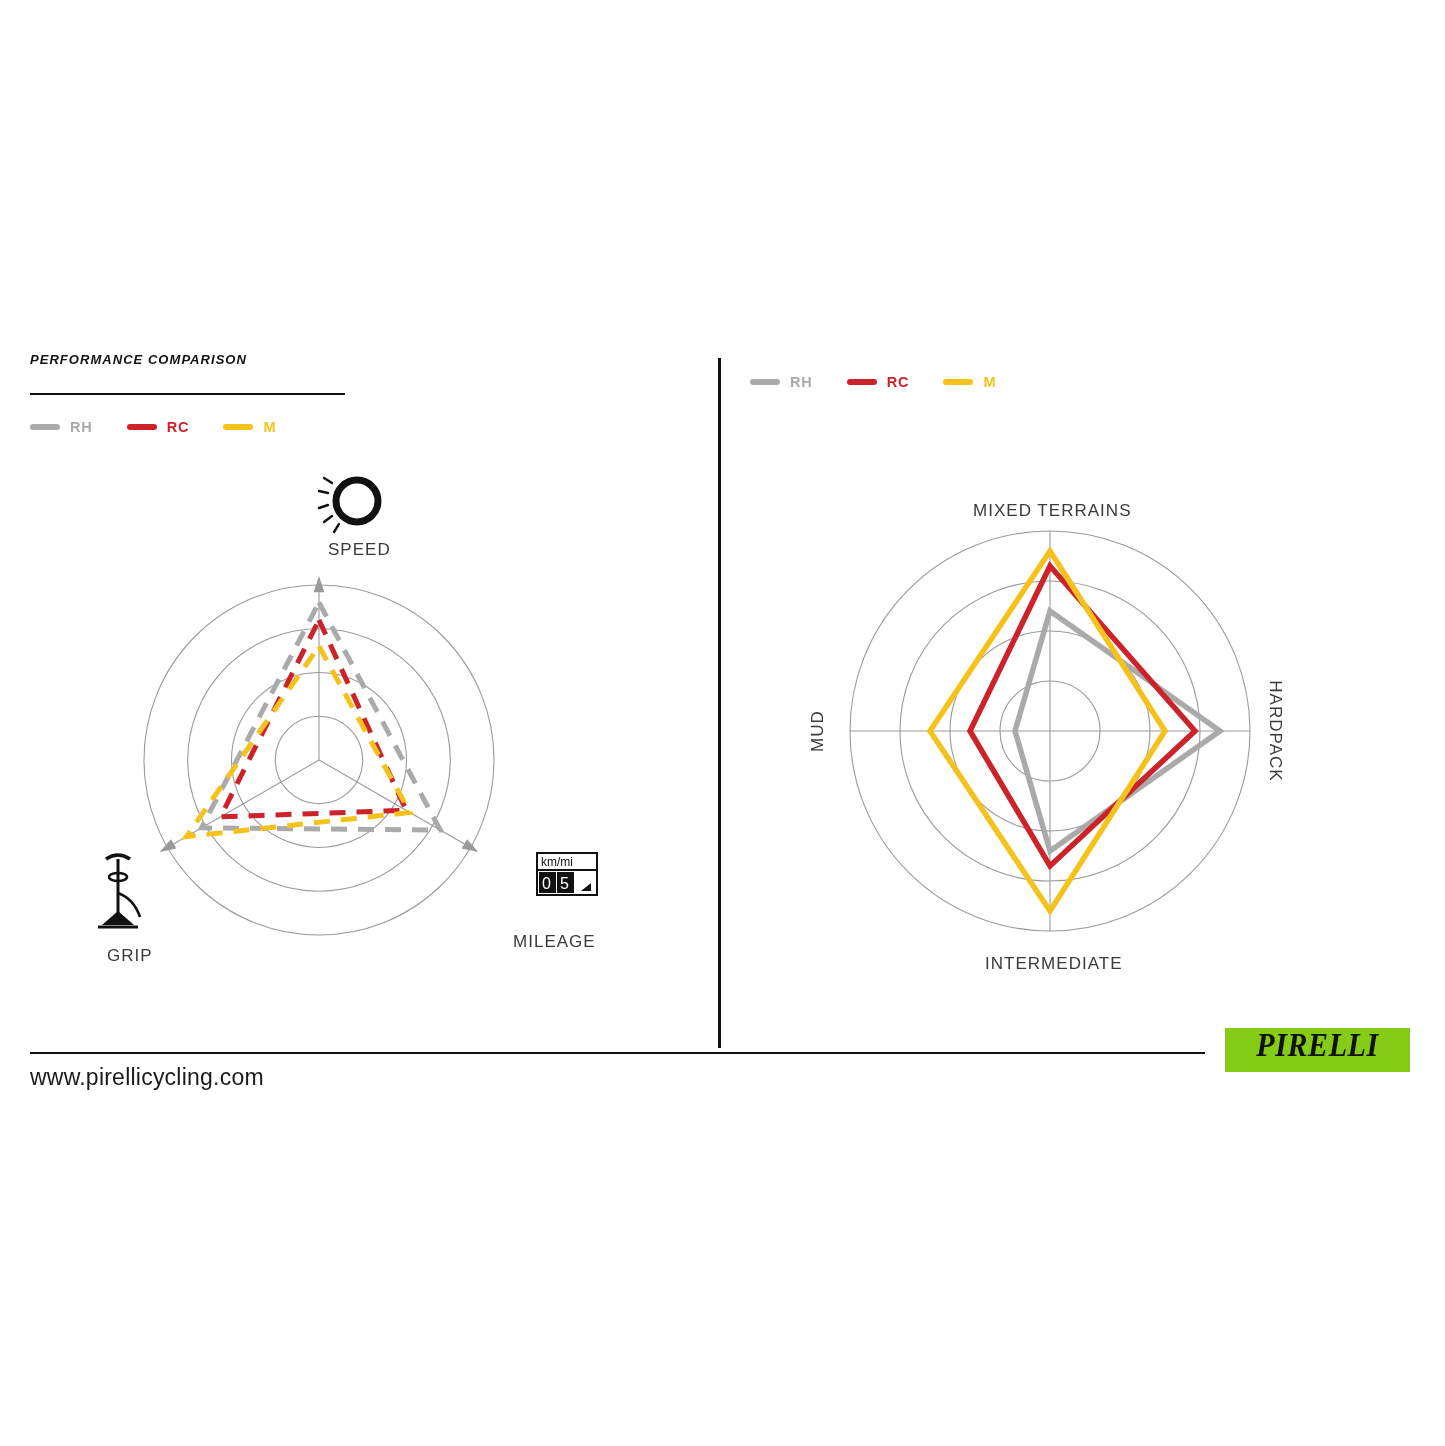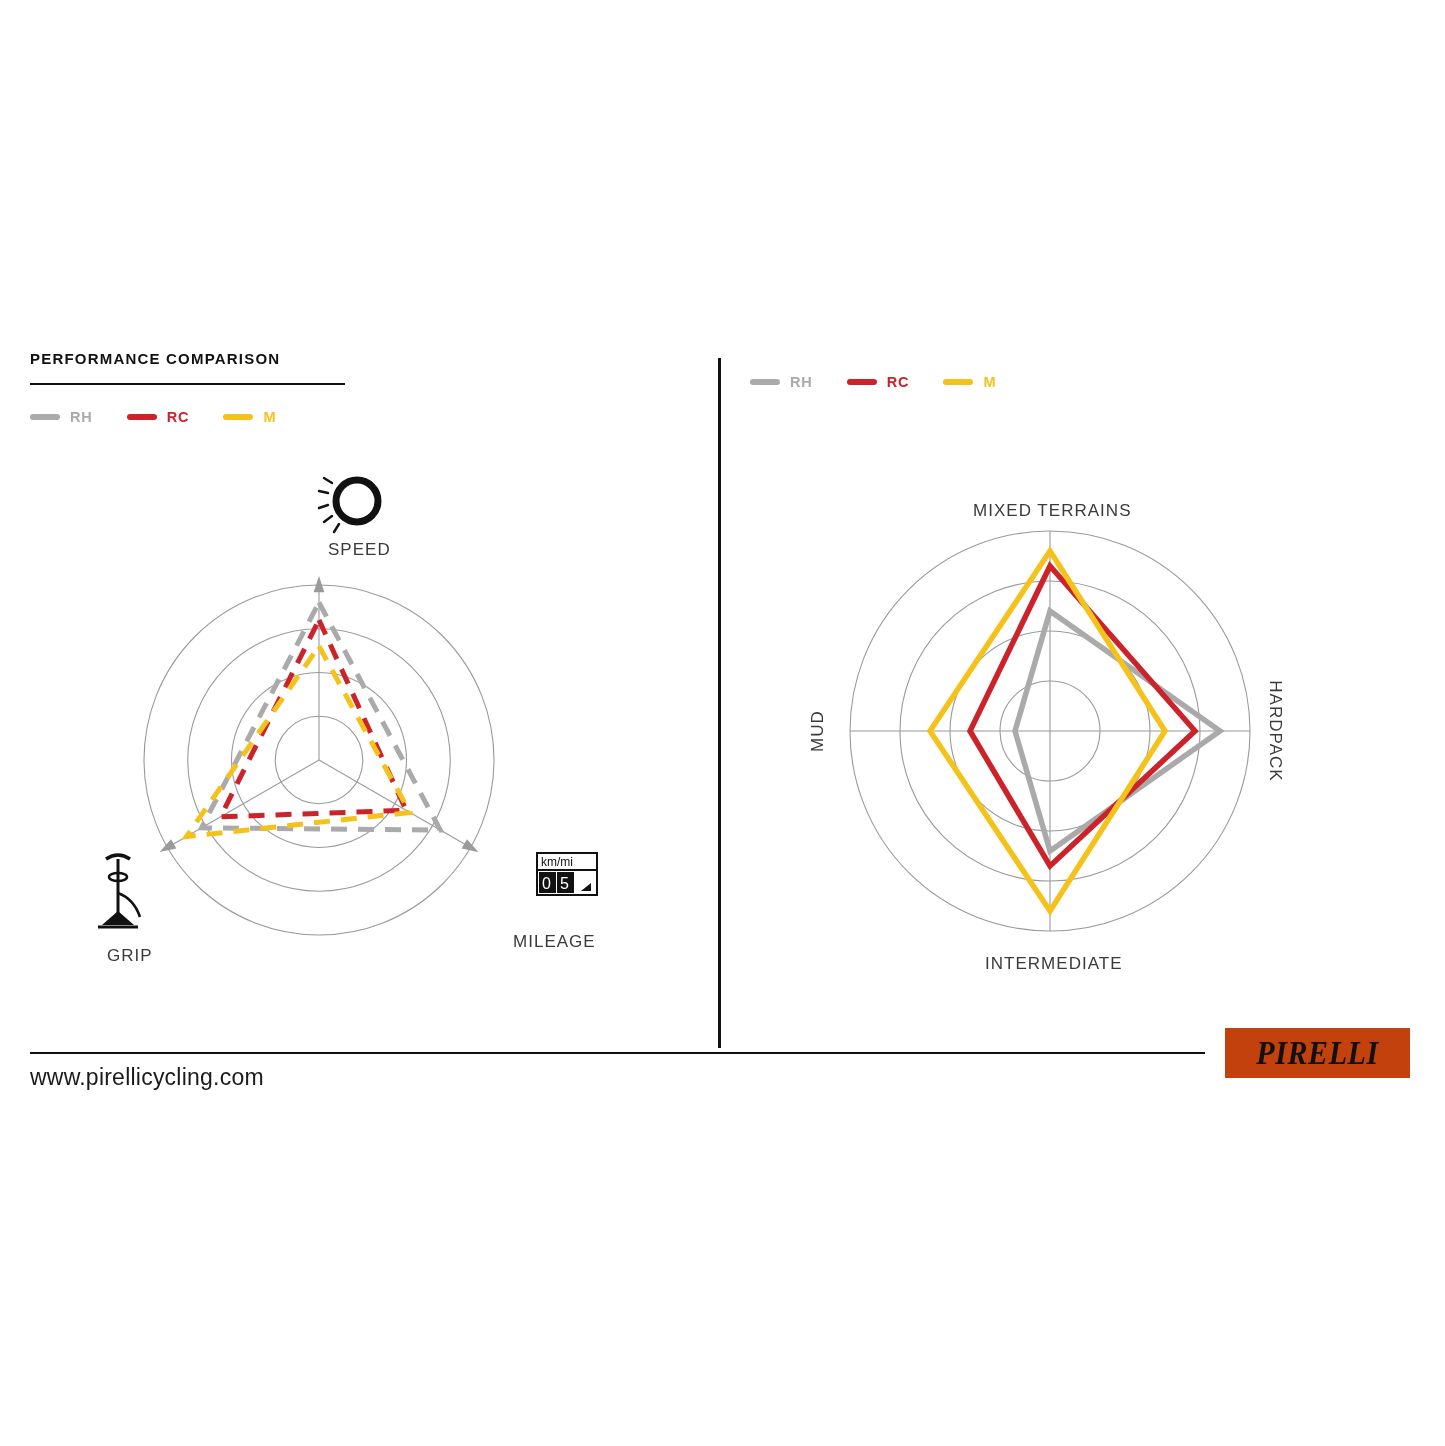--- a/index.html
+++ b/index.html
@@ -24,28 +24,29 @@
 
   
   .panel {
     position: absolute;
     top: 350px;
   }
   #panel-left  { left: 30px;  width: 660px; }
   #panel-right { left: 750px; width: 660px; }
 
   .panel-title {
-    font-size: 15px;
+    font-size: 13px;
     font-weight: bold;
     letter-spacing: 0.08em;
     color: #111111;
-    padding-bottom: 16px;
+    padding-bottom: 26px;
     border-bottom: 2.2px solid #111111;
     display: inline-block;
     white-space: nowrap;
+    font-style: italic;
   }
   #panel-left .panel-title  { width: 315px; }
   #panel-right .panel-title { width: 420px; }
 
   
   .legend {
     display: flex;
     align-items: center;
     gap: 34px;
     margin-top: 22px;
@@ -94,24 +95,23 @@
     top: 1064px;
     font-size: 23px;
     color: #1a1a1a;
     letter-spacing: 0.01em;
   }
   #pirelli-logo {
     position: absolute;
     left: 1225px;
     top: 1028px;
     width: 185px;
-    height: 50px;
-    background: #c2410c;
+    height: 44px;
+    background: #84cc16;
     display: flex;
-    align-items: center;
     justify-content: center;
   }
   #pirelli-logo .logo-text {
     font-family: "Liberation Serif", serif;
     font-weight: bold;
     font-style: italic;
     font-size: 30px;
     letter-spacing: 0.02em;
     color: #111111;
     transform: scaleY(1.15);

